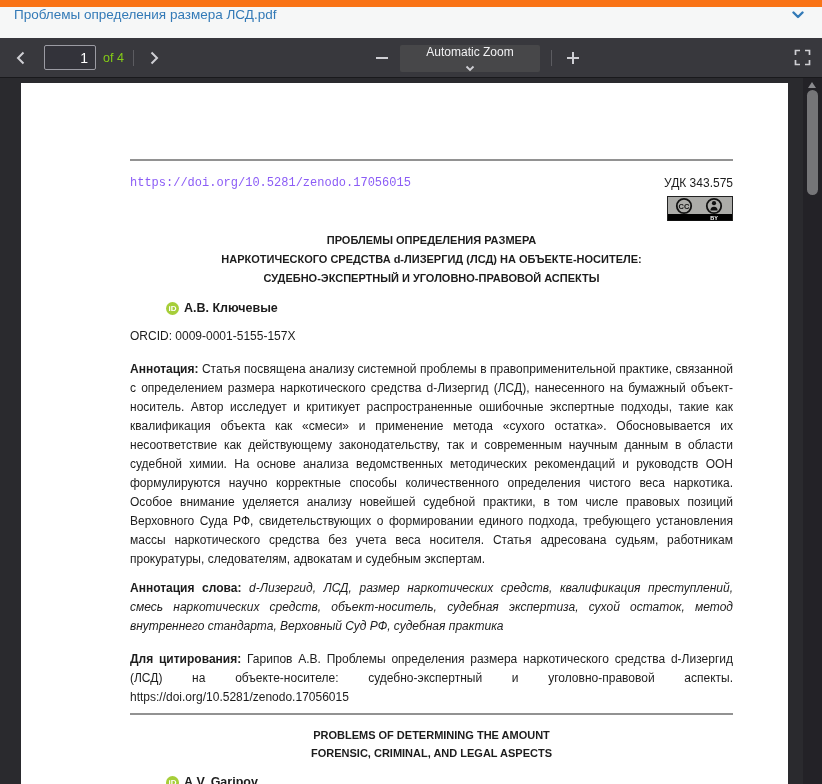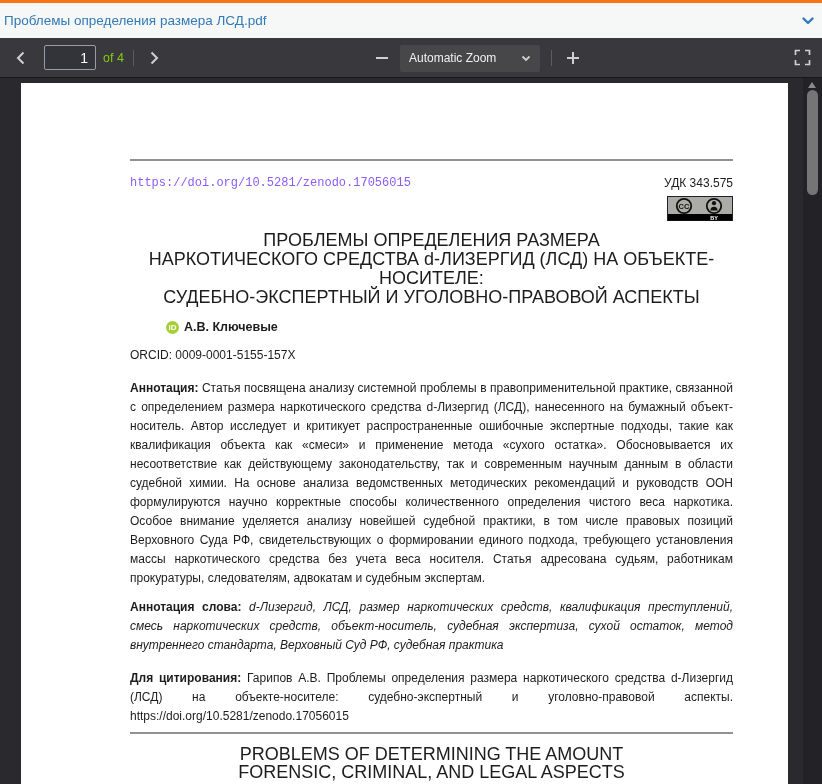--- a/index.html
+++ b/index.html
@@ -1,23 +1,23 @@
 <!DOCTYPE html>
 <html><head>
 <meta charset="utf-8">
 <style>
   * { box-sizing: border-box; margin: 0; padding: 0; }
   html, body { width: 822px; height: 784px; overflow: hidden; background: #2a2a2e;
                font-family: "Liberation Sans", sans-serif; }
 
   
   .preview-header {
-    height: 38px; background: #f6f7f7; border-top: 3px solid #f97316;
-    display: flex; align-items: center; justify-content: space-between;
-    padding: 0 4px;
+    height: 38px; background: #f6f7f7; border-top: 7px solid #f97316;
+    display: flex; align-items: flex-start; justify-content: space-between;
+    padding: 0 14px;
   }
   .preview-header .filename { color: #337ab7; font-size: 13.5px; cursor: pointer; }
   .preview-header .collapse-btn { cursor: pointer; display: flex; align-items: center; padding: 4px; }
 
   
   .toolbar {
     height: 40px; background: #38383d; border-bottom: 1px solid #19191c;
     position: relative; display: flex; align-items: center; padding: 0 6px;
     color: #d7d7db; font-size: 12px;
   }
@@ -34,21 +34,21 @@
     font-family: "Liberation Sans", sans-serif;
   }
   .page-count { color: #84cc16; font-size: 12.5px; margin-right: 2px; }
   .toolbar-center {
     position: absolute; left: 368px; top: 0; height: 40px;
     display: flex; align-items: center;
   }
   .zoom-select {
     width: 140px; height: 27px; background: #474749; border-radius: 2px;
     margin: 0 4px; padding: 0 9px; display: flex; align-items: center;
-    justify-content: space-between; cursor: pointer; color: #f1f1f3;
+    justify-content: space-between; cursor: pointer; color: #f1f1f3; flex-direction: column;
   }
   .toolbar-right { margin-left: auto; display: flex; align-items: center; }
 
   
   .viewer { position: relative; height: 706px; background: #2a2a2e; overflow: hidden; }
   .scrollbar {
     position: absolute; top: 0; right: 0; width: 19px; height: 100%;
     background: #232227;
   }
   .scroll-up-arrow {
@@ -65,22 +65,22 @@
   .page {
     position: absolute; left: 21px; top: 5px; width: 767px; height: 740px;
     background: #ffffff; color: #1c1c1c;
     padding: 76px 55px 0 109px;
   }
   .rule { border-top: 2px solid #929292; }
   .doi-row { display: flex; justify-content: space-between; margin-top: 15px;
              font-size: 12px; line-height: 14px; }
   .doi-link { color: #8b5cf6; text-decoration: none; font-family: Liberation Mono, monospace; }
   .badge-row { display: flex; justify-content: flex-end; margin-top: 6px; }
-  .title-ru, .title-en { margin-top: 10px; text-align: center; font-weight: normal;
-              font-size: 18px; line-height: 19px; }
+  .title-ru, .title-en { margin-top: 10px; text-align: center; font-weight: bold;
+              font-size: 11px; line-height: 19px; }
   .author-row { margin-top: 13px; display: flex; align-items: center; gap: 5px; }
   .author-name { font-weight: bold; font-size: 12.5px; }
   .orcid-badge {
     width: 13px; height: 13px; border-radius: 50%; background: #a6ce39;
     color: #ffffff; font-size: 8px; font-weight: bold; line-height: 13px;
     text-align: center; flex: 0 0 auto; margin-left: 36px;
   }
   .orcid-line { margin-top: 13px; font-size: 12px; line-height: 16px; }
   .para { text-align: justify; font-size: 12px; line-height: 19px; }
   .abstract { margin-top: 16px; }

